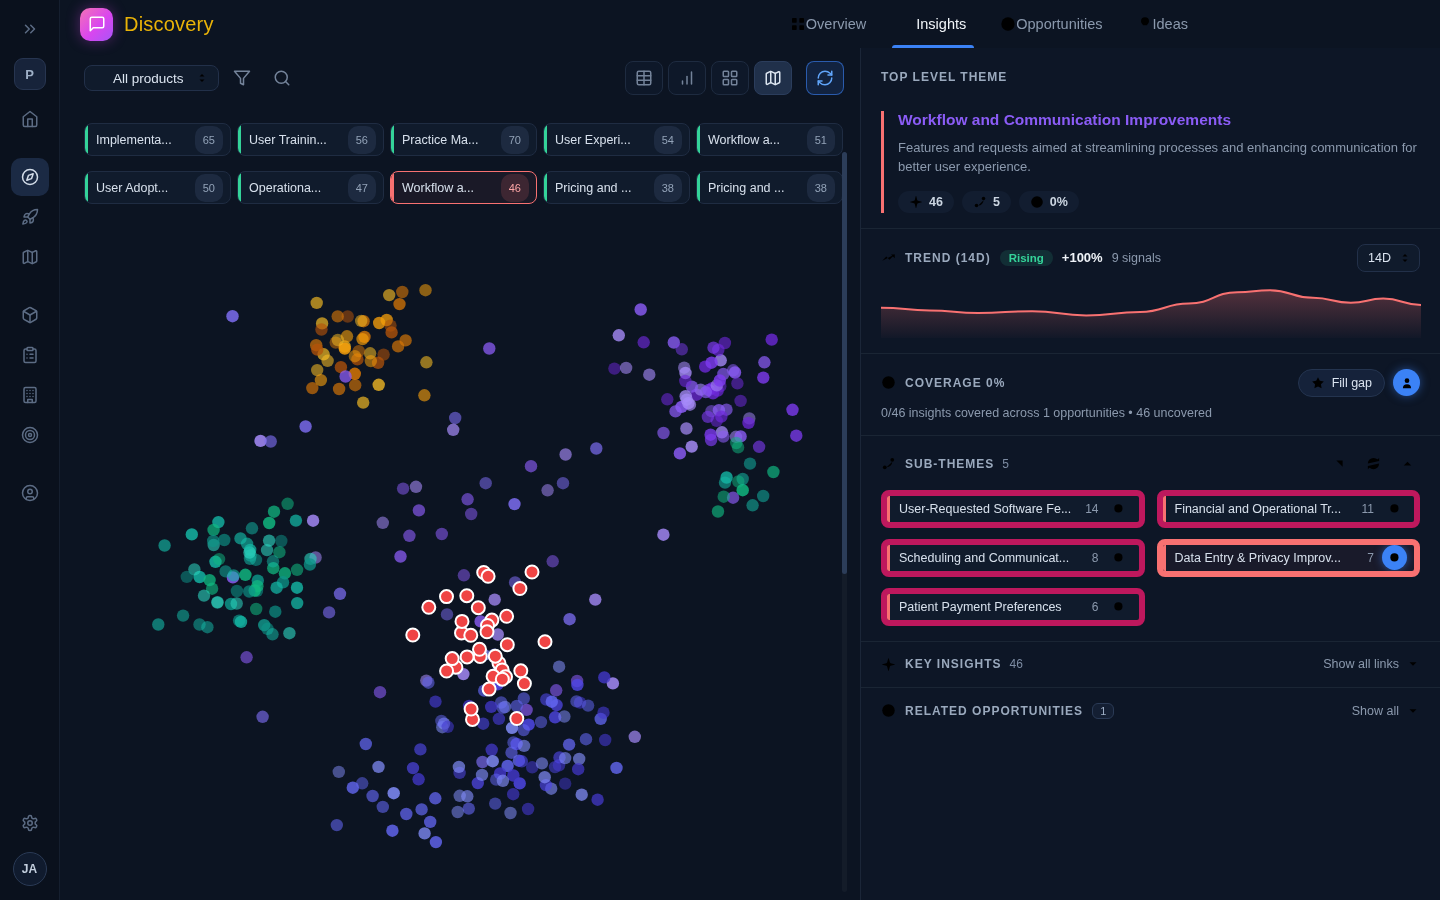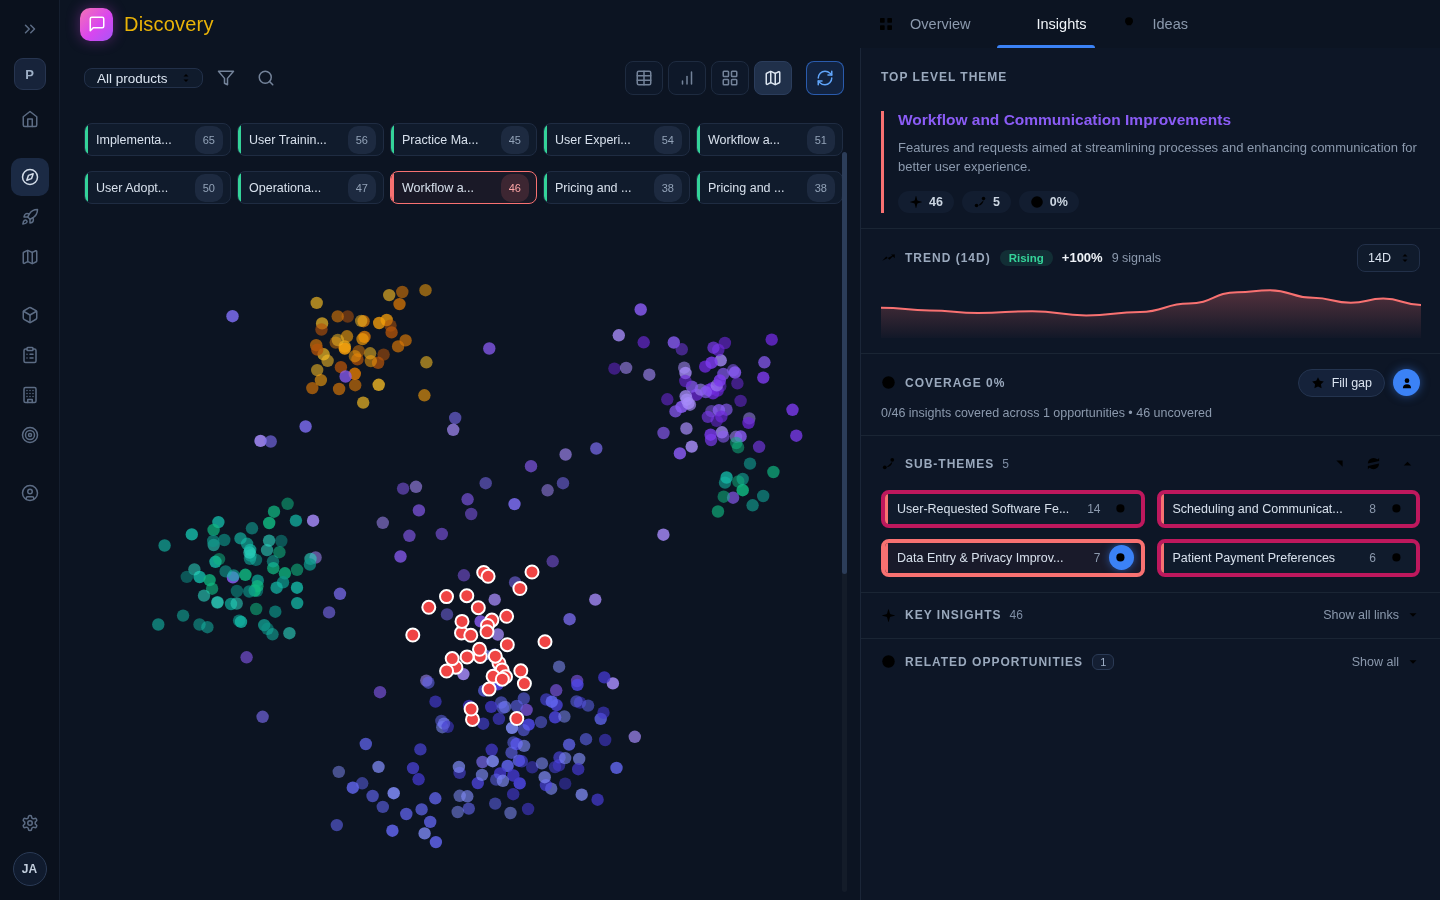--- a/index.html
+++ b/index.html
@@ -25,31 +25,31 @@
                font-size:12px;font-weight:700;color:#c2cedd;margin-top:8px;cursor:pointer}
 
   
   .main{flex:1;display:flex;flex-direction:column;min-width:0}
   .topbar{height:48px;flex:none;display:flex;align-items:stretch;padding-left:20px}
   .brand{display:flex;align-items:center;gap:11px}
   .logo{width:33px;height:33px;border-radius:10px;background:linear-gradient(135deg,#f472b6 0%,#d946ef 55%,#a855f7 100%);
         display:flex;align-items:center;justify-content:center;color:#fff;box-shadow:0 0 14px rgba(217,70,239,.35)}
   .app-title{font-size:20px;font-weight:500;color:#eab308;letter-spacing:.2px}
   .top-nav{display:flex;gap:30px;margin-left:auto;margin-right:250px}
-  .nav-tab{display:flex;align-items:center;gap:16px;color:#8b99ad;font-size:14.5px;position:relative;padding:0 2px;cursor:pointer}
+  .nav-tab{display:flex;align-items:center;gap:0;color:#8b99ad;font-size:14.5px;position:relative;padding:0 2px;cursor:pointer}
   .nav-tab.active{color:#f1f5f9}
   .nav-tab.active::after{content:"";position:absolute;left:-6px;right:-6px;bottom:0;height:3px;background:#3b82f6;border-radius:3px 3px 0 0}
 
   .content{flex:1;display:flex;min-height:0}
 
   
   .explore{width:800px;flex:none;padding:0 16px 0 24px;position:relative}
   .toolbar{display:flex;align-items:center;margin-top:13px;gap:6px}
-  .select{display:flex;align-items:center;gap:12px;background:#101b2c;border:1px solid #223049;border-radius:8px;height:20px;
-          padding:0 10px 0 12px;font-size:13.5px;color:#dbe4f0}
+  .select{display:flex;align-items:center;gap:12px;background:#101b2c;border:1px solid #223049;border-radius:8px;height:26px;
+          padding:0 10px 0 28px;font-size:13.5px;color:#dbe4f0}
   .select .ic12{color:#74839a}
   .icon-btn{width:34px;height:34px;border-radius:8px;display:flex;align-items:center;justify-content:center;color:#74839a}
   .view-group{margin-left:auto;display:flex;gap:5px}
   .view-btn{width:38px;height:34px;border:1px solid #1e2b40;border-radius:8px;display:flex;align-items:center;justify-content:center;color:#74839a;background:#0e1829}
   .view-btn.active{background:#20304a;color:#dce5f0;border-color:#2b3d5c}
   .refresh-btn{margin-left:8px;width:38px;height:34px;border:1px solid rgba(59,130,246,.6);background:rgba(59,130,246,.14);
                color:#60a5fa;border-radius:8px;display:flex;align-items:center;justify-content:center}
 
   .chips{margin-top:28px;display:flex;flex-wrap:wrap;gap:15px 6px;width:760px}
   .chip{width:147px;height:33px;display:flex;align-items:center;background:#101b2c;border:1px solid #1f2c42;border-radius:8px;
@@ -89,21 +89,21 @@
   .fillgap{display:flex;align-items:center;gap:7px;background:#15223a;border:1px solid #24344f;border-radius:999px;height:28px;
            padding:0 12px;font-size:12.5px;color:#dbe4f0}
   .fillgap .ic14{color:#cbd5e1}
   .agent-btn{width:27px;height:27px;border-radius:50%;background:#3b82f6;color:#fff;display:flex;align-items:center;justify-content:center;box-shadow:0 0 10px rgba(59,130,246,.5)}
   .coverage-detail{margin:9px 0 0;font-size:12.5px;color:#8b99ad}
   .count-dim{font-size:12px;color:#7d8ca3;margin-left:-1px}
   .count-pill{font-size:11px;color:#9fb0c7;background:#141f33;border:1px solid #2a3a55;border-radius:6px;padding:1px 7px}
   .tool-ic{width:26px;height:26px;border-radius:6px;display:flex;align-items:center;justify-content:center;color:#7d8ca3}
 
   .sub-grid{display:grid;grid-template-columns:1fr 1fr;gap:11px 12px;margin-top:13px}
-  .sub-card{height:38px;display:flex;align-items:center;background:#101b2c;border:4px solid #be185d;border-radius:8px;
+  .sub-card{height:38px;display:flex;align-items:center;background:#101b2c;border:6px solid #be185d;border-radius:8px;
             padding:0 7px 0 12px;position:relative;overflow:hidden;cursor:pointer}
   .sub-bar{position:absolute;left:0;top:0;bottom:0;width:3px}
   .sub-label{flex:1;font-size:12.5px;color:#d7e0ec;white-space:nowrap;overflow:hidden;min-width:0}
   .sub-count{font-size:12px;color:#8b99ad;margin:0 8px 0 6px;flex:none}
   .zoom-btn{width:25px;height:25px;border-radius:50%;display:flex;align-items:center;justify-content:center;color:#7d8ca3;flex:none}
   .zoom-btn.bluefill{background:#3b82f6;color:#fff;box-shadow:0 0 8px rgba(59,130,246,.55)}
   .sub-card.selected{border-color:#f87171;background:rgba(248,113,113,.05)}
 
   .link-btn{display:flex;align-items:center;gap:7px;font-size:12.5px;color:#8b99ad}
 </style>
@@ -337,20 +337,26 @@
             <svg class="ic16">
               <use href="#i-grid"></use>
             </svg>
             <span>Overview</span>
           </div>
         <div class="nav-tab active">
             <svg class="ic16">
               <use href="#i-bars"></use>
             </svg>
             <span>Insights</span>
+          </div>
+        <div class="nav-tab">
+            <svg class="ic16">
+              <use href="#i-check-circle"></use>
+            </svg>
+            <span>Opportunities</span>
           </div>
         <div class="nav-tab">
             <svg class="ic16">
               <use href="#i-bulb"></use>
             </svg>
             <span>Ideas</span>
           </div>
       </nav>
     </header>
 
@@ -410,21 +416,21 @@
               <span class="chip-count">65</span>
             </div>
             <div class="chip">
               <span class="chip-bar" style="background: rgb(52, 211, 153);"></span>
               <span class="chip-label">User Trainin...</span>
               <span class="chip-count">56</span>
             </div>
             <div class="chip">
               <span class="chip-bar" style="background: rgb(52, 211, 153);"></span>
               <span class="chip-label">Practice Ma...</span>
-              <span class="chip-count">45</span>
+              <span class="chip-count">70</span>
             </div>
             <div class="chip">
               <span class="chip-bar" style="background: rgb(52, 211, 153);"></span>
               <span class="chip-label">User Experi...</span>
               <span class="chip-count">54</span>
             </div>
             <div class="chip">
               <span class="chip-bar" style="background: rgb(52, 211, 153);"></span>
               <span class="chip-label">Workflow a...</span>
               <span class="chip-count">51</span>
@@ -967,20 +973,30 @@
               <span class="sub-label">User-Requested Software Fe...</span>
               <span class="sub-count">14</span>
               <button class="zoom-btn">
                 <svg class="ic14">
                   <use href="#i-zoom-in"></use>
                 </svg>
               </button>
             </div>
             <div class="sub-card">
               <span class="sub-bar" style="background: rgb(248, 113, 113);"></span>
+              <span class="sub-label">Financial and Operational Tr...</span>
+              <span class="sub-count">11</span>
+              <button class="zoom-btn">
+                <svg class="ic14">
+                  <use href="#i-zoom-in"></use>
+                </svg>
+              </button>
+            </div>
+            <div class="sub-card">
+              <span class="sub-bar" style="background: rgb(248, 113, 113);"></span>
               <span class="sub-label">Scheduling and Communicat...</span>
               <span class="sub-count">8</span>
               <button class="zoom-btn">
                 <svg class="ic14">
                   <use href="#i-zoom-in"></use>
                 </svg>
               </button>
             </div>
             <div class="sub-card selected">
               <span class="sub-bar" style="background: rgb(248, 113, 113);"></span>

